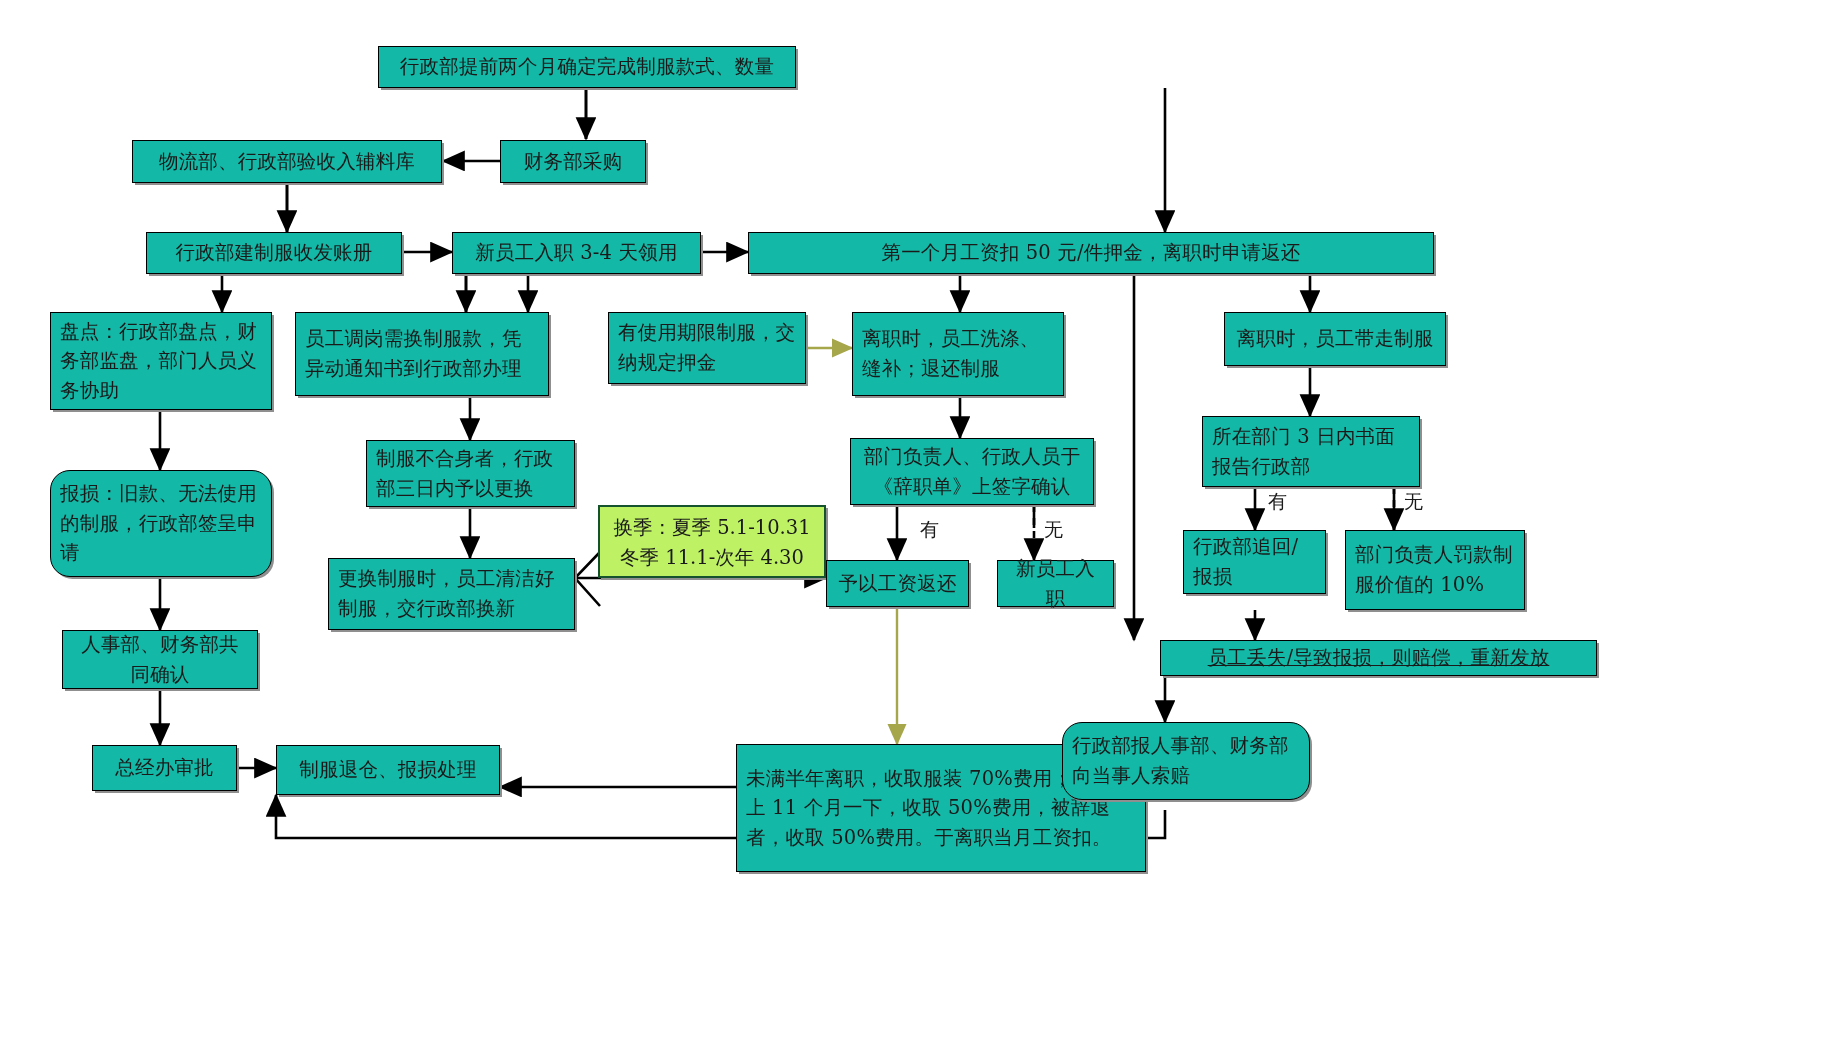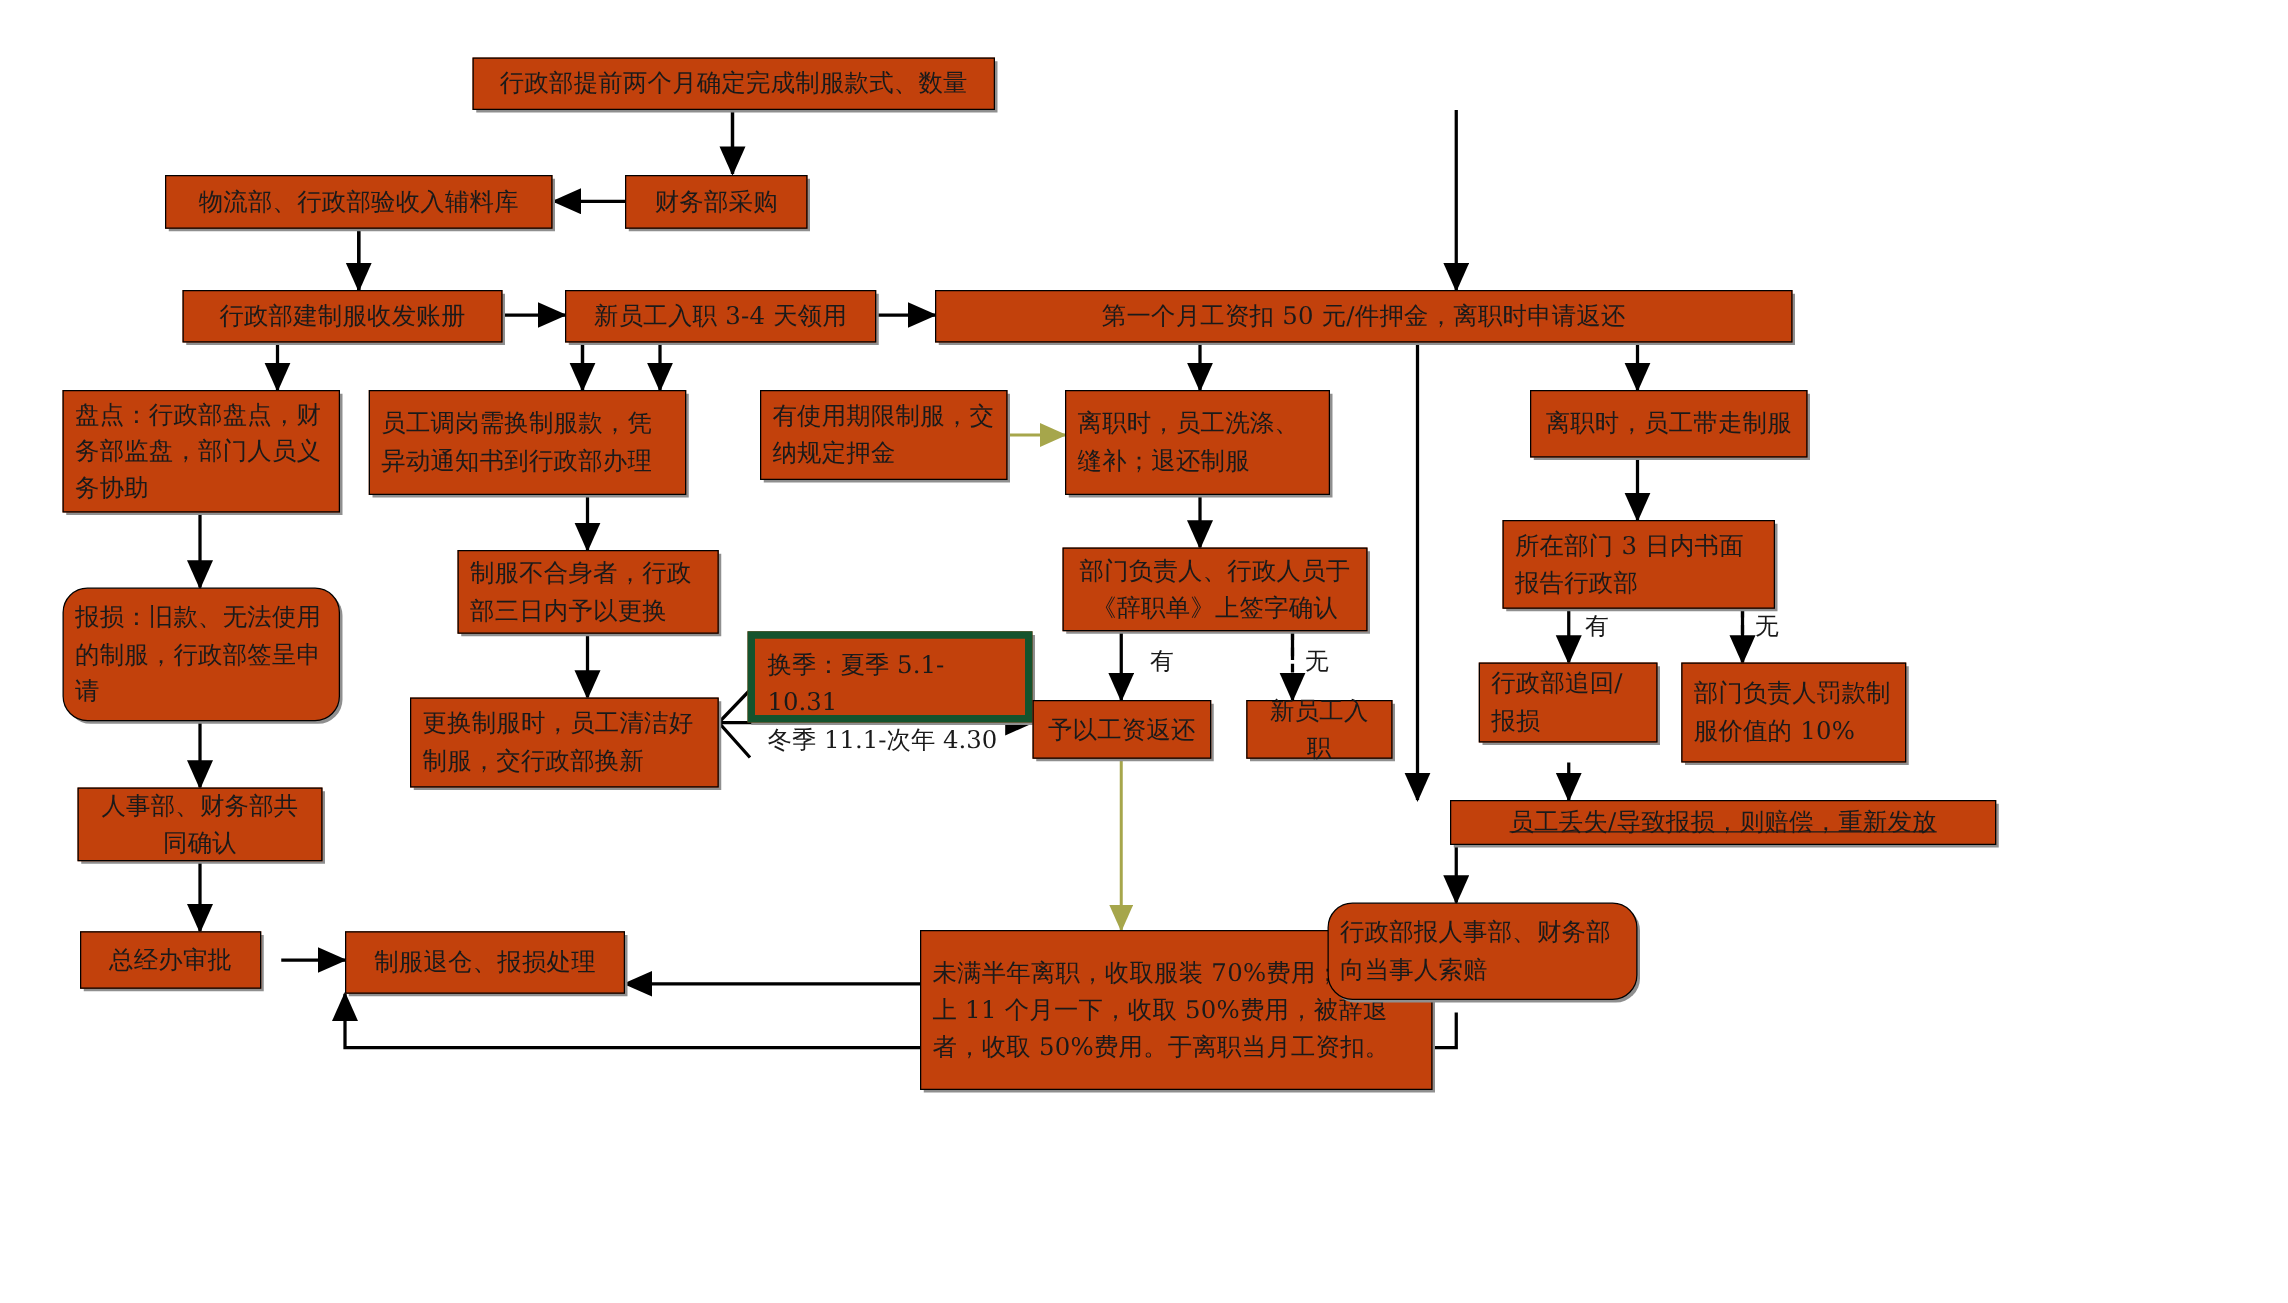--- a/index.html
+++ b/index.html
@@ -7,21 +7,21 @@
   body{
     width:1830px;height:1042px;position:relative;overflow:hidden;
     font-family:"DejaVu Serif","Liberation Serif",serif;
     color:#1a1a1a;
   }
   #canvas{position:absolute;left:0;top:0;width:1830px;height:1042px;}
   svg.links{position:absolute;left:0;top:0;width:1830px;height:1042px;pointer-events:none;}
   .node{
     position:absolute;
     box-sizing:border-box;
-    background:#c2410c;
+    background:#14b8a6;
     border:1px solid #000000;
     box-shadow:2.5px 2.5px 0 -0.5px #8f8f8f;
     display:flex;
     align-items:center;
     justify-content:flex-start;
     padding:4px 9px;
     line-height:1.52;
     font-size:19.5px;
     letter-spacing:0.2px;
     white-space:pre-line;
@@ -30,28 +30,29 @@
   .node.lead{text-align:left;}
   .elabel{
     position:absolute;
     font-size:19px;
     line-height:1;
     color:#1a1a1a;
     white-space:nowrap;
   }
   .note{
     position:absolute;
-    background:#c2410c;
-    border:6px solid #14532d;
+    background:#bef264;
+    border:2px solid #14532d;
     box-shadow:2.5px 2.5px 0 -0.5px #8f8f8f;
     box-sizing:border-box;
     padding:6px 10px;
     font-size:19.5px;
     line-height:1.55;
     white-space:pre-line;
+    text-align:center;
   }
 </style>
 </head>
 <body>
 
 <div id="canvas">
 
   <svg class="links" viewBox="0 0 1830 1042" xmlns="http://www.w3.org/2000/svg">
     <defs>
       <marker id="ah" markerWidth="11" markerHeight="11" refX="8.4" refY="4" orient="auto">
@@ -186,21 +187,21 @@
   <div class="node lead" style="left:1345px;top:530px;width:180px;height:80px;">部门负责人罚款制服价值的 10%</div>
 
   <div class="node lead" style="left:328px;top:558px;width:247px;height:72px;">更换制服时，员工清洁好制服，交行政部换新</div>
 
   <div class="node center" style="left:62px;top:630px;width:196px;height:59px;">人事部、财务部共同确认</div>
 
   <div class="node lead" style="left:736px;top:744px;width:410px;height:128px;">未满半年离职，收取服装 70%费用；半年以上 11 个月一下，收取 50%费用，被辞退者，收取 50%费用。于离职当月工资扣。</div>
 
   <div class="node center" style="left:1160px;top:640px;width:437px;height:36px;text-decoration:underline;">员工丢失/导致报损，则赔偿，重新发放</div>
 
-  <div class="node center" style="left:64px;top:745px;width:145px;height:46px;">总经办审批</div>
+  <div class="node center" style="left:92px;top:745px;width:145px;height:46px;">总经办审批</div>
 
   <div class="node center" style="left:276px;top:745px;width:224px;height:50px;">制服退仓、报损处理</div>
 
   <div class="node lead" style="left:1062px;top:722px;width:248px;height:78px;border-radius:20px;">行政部报人事部、财务部向当事人索赔</div>
 
   <div class="elabel" style="left:920px;top:520px;">有</div>
   <div class="elabel" style="left:1044px;top:520px;">无</div>
   <div class="elabel" style="left:1268px;top:492px;">有</div>
   <div class="elabel" style="left:1404px;top:492px;">无</div>
 

